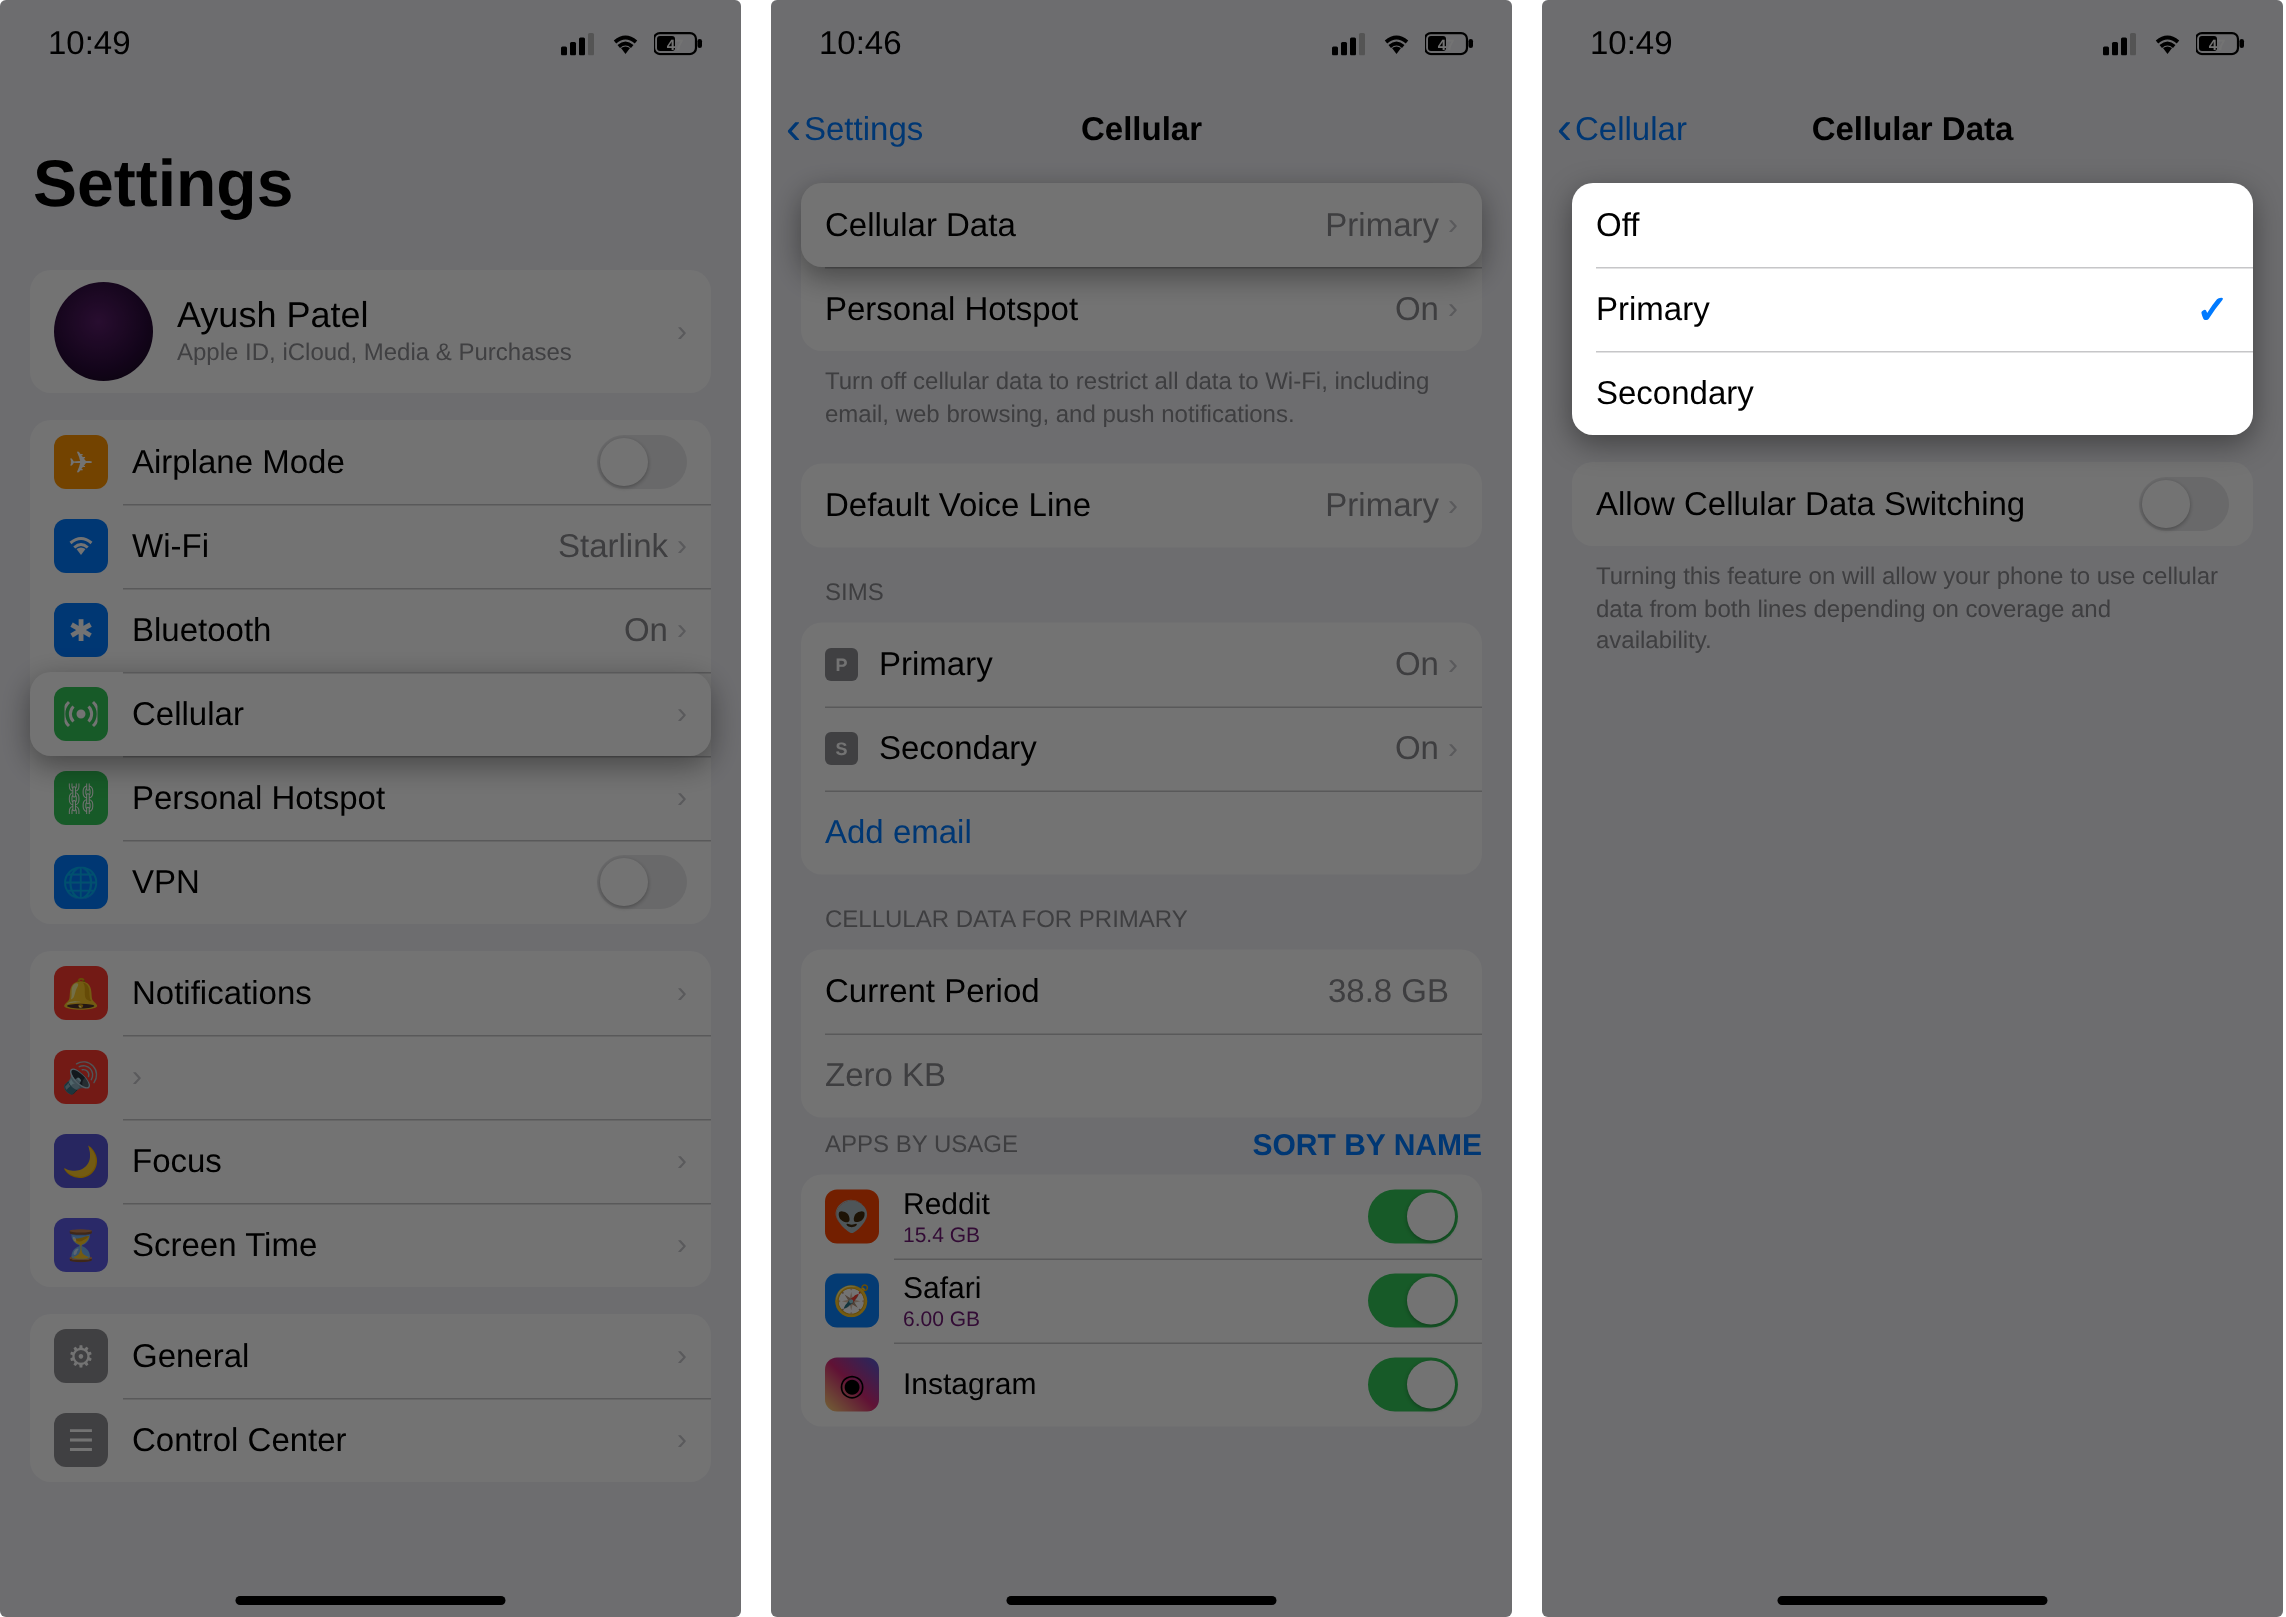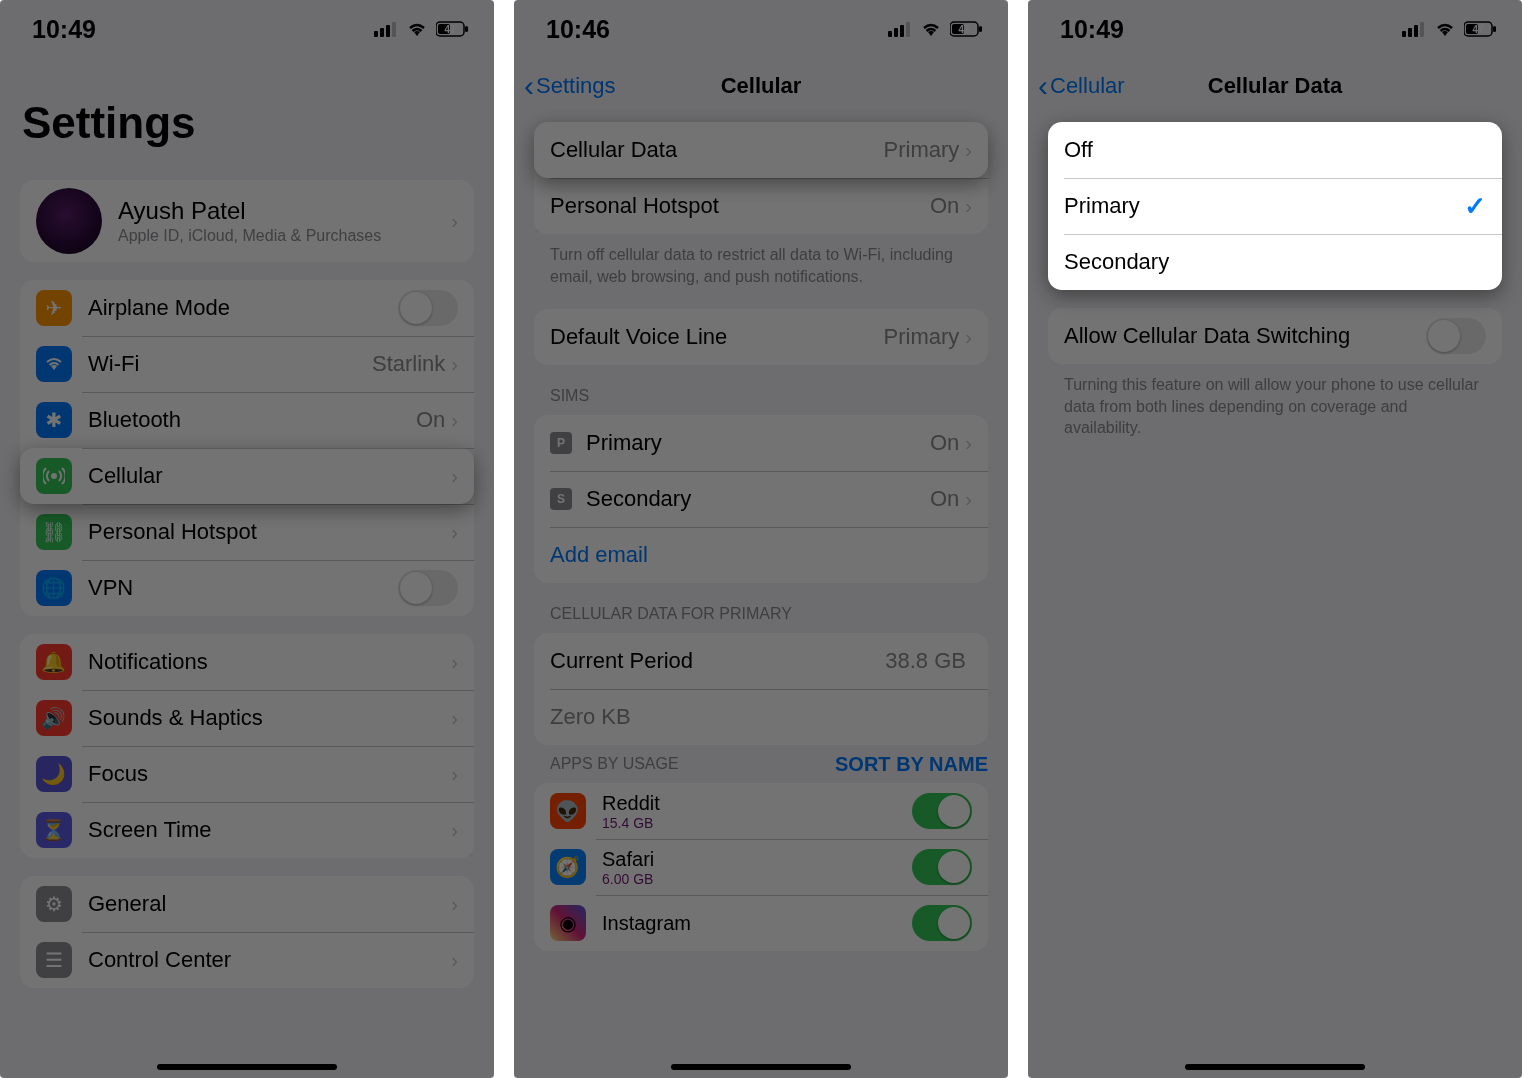--- a/index.html
+++ b/index.html
@@ -31,21 +31,21 @@
   
   .status-bar {
     height: 58px;
     display: flex;
     align-items: center;
     justify-content: space-between;
     padding: 0 24px 0 32px;
     position: relative;
     z-index: 1;
   }
-  .status-time { font-size: 25px; font-weight: 700; }
+  .status-time { font-size: 22px; font-weight: 400; }
   .status-icons { display: flex; gap: 8px; align-items: center; }
   .sig-icon, .wifi-icon, .bat-icon { display: inline-block; }
   .sig-icon svg, .wifi-icon svg, .bat-icon svg { display: block; }
   
   .nav-bar {
     height: 56px;
     display: flex;
     align-items: center;
     justify-content: center;
     position: relative;
@@ -291,21 +291,20 @@
   </div>
 
   <div class="group">
     <div class="row">
       <span class="icon c-red">🔔</span>
       <span class="label">Notifications</span>
       <span class="chev">›</span>
     </div>
     <div class="row">
       <span class="icon c-red">🔊</span>
-      <span class="label">Sounds &amp; Haptics</span>
       <span class="chev">›</span>
     </div>
     <div class="row">
       <span class="icon c-purple">🌙</span>
       <span class="label">Focus</span>
       <span class="chev">›</span>
     </div>
     <div class="row">
       <span class="icon c-indigo">⏳</span>
       <span class="label">Screen Time</span>

